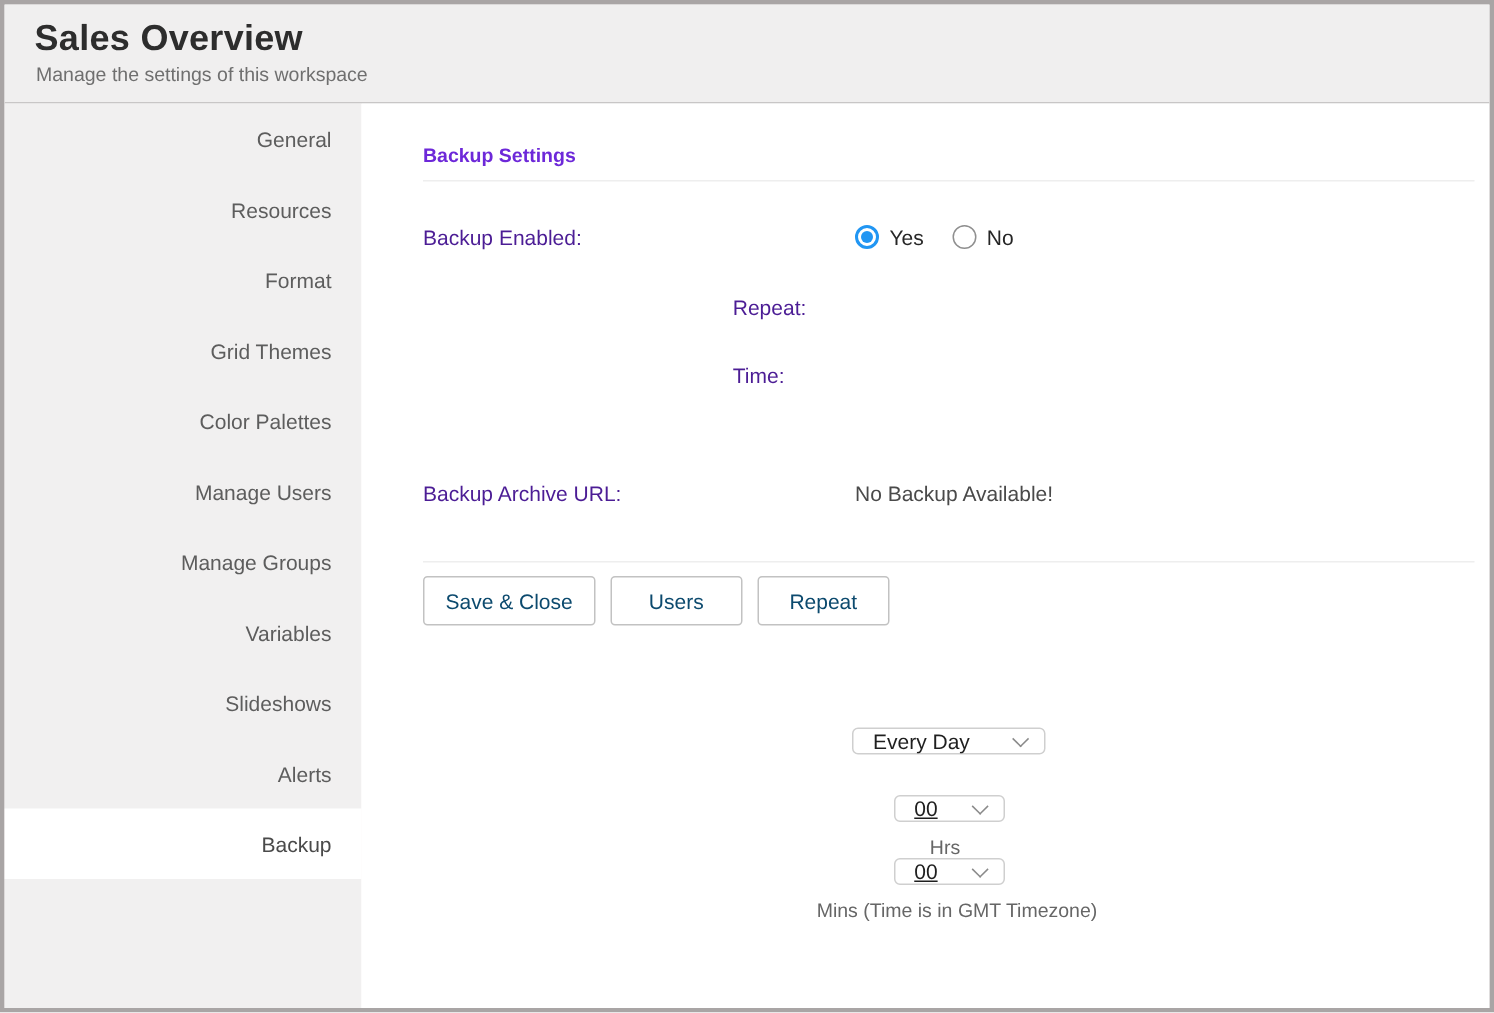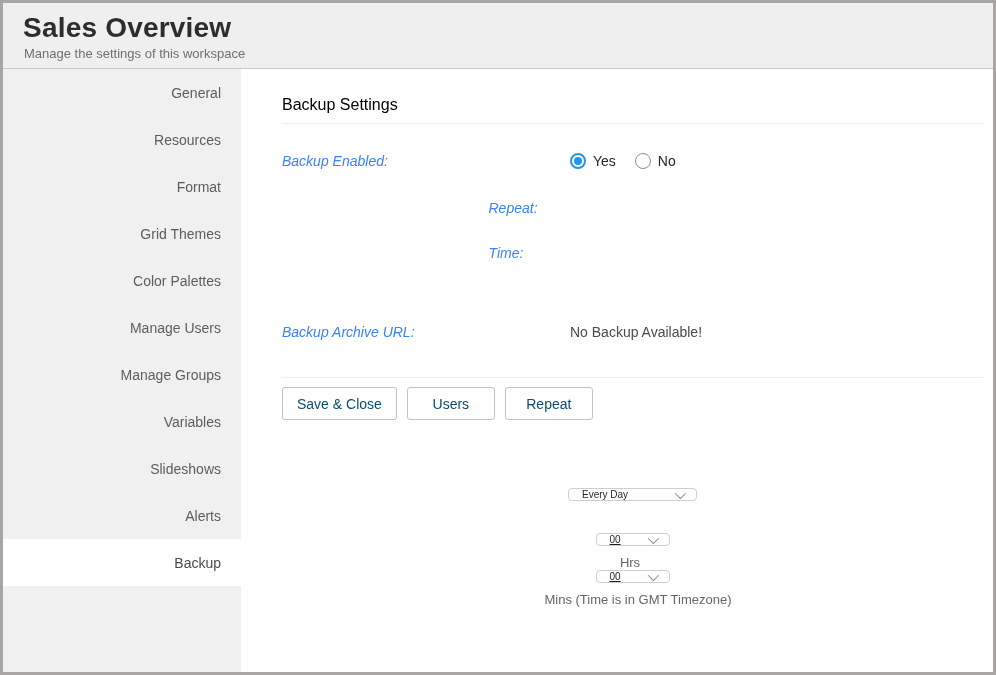--- a/index.html
+++ b/index.html
@@ -16,21 +16,21 @@
     overflow: hidden;
   }
   
   .header {
     height: 66px; flex: 0 0 66px;
     background: #f0efef;
     border-bottom: 1px solid #c8c6c6;
     padding: 9px 20px 0 20px;
   }
   .header-title {
-    font-size: 28px; font-weight: bold; color: #2d2d2d;
+    font-size: 24px; font-weight: bold; color: #2d2d2d;
     letter-spacing: 0.2px;
   }
   .header-subtitle {
     font-size: 13px; color: #6f6f6f; margin-top: 2px; margin-left: 1px;
   }
   
   .body { flex: 1 1 auto; display: flex; min-height: 0; justify-content: flex-end; }
   .sidebar {
     width: 238px; flex: 0 0 238px;
     background: #f1f0f0;
@@ -48,56 +48,56 @@
     color: #4a4a4a;
   }
   
   .main {
     flex: 1 1 auto;
     background: #ffffff;
     padding: 27px 10px 0 41px;
     overflow: hidden;
   }
   .section-title {
-    font-size: 16px; font-weight: normal; color: #000000;
+    font-size: 13px; font-weight: bold; color: #6d28d9;
   }
   .divider {
     border: none; border-top: 1px solid #eeeeee;
     margin-top: 9px; height: 0;
   }
   .form-row {
     display: flex; align-items: center; height: 32px;
   }
   .row-backup-enabled { margin-top: 21px; }
   .row-repeat { margin-top: 23px; flex-direction: column; }
   .row-time { margin-top: 13px; flex-direction: column; }
   .row-archive-url { margin-top: 39px; }
   .field-label {
     width: 288px; flex: 0 0 288px;
-    font-size: 14px; color: #3b82f6; font-style: italic;
+    font-size: 14px; color: #4c1d95;
   }
   
   .radio-group { display: flex; align-items: center; gap: 19px; }
   .radio-option { display: flex; align-items: center; gap: 7px; cursor: pointer; }
   .radio-circle {
     width: 16px; height: 16px; border-radius: 50%;
     border: 1px solid #8f8f8f; background: #ffffff;
     display: flex; align-items: center; justify-content: center;
   }
   .radio-option.selected .radio-circle { border: 2px solid #2196f3; }
   .radio-dot { width: 8px; height: 8px; border-radius: 50%; background: transparent; }
   .radio-option.selected .radio-dot { background: #2196f3; }
   .radio-label { font-size: 14px; color: #262626; }
   
   .select-box {
     height: 32px; background: #ffffff;
     border: 1px solid #cfcfcf; border-radius: 4px;
     display: flex; align-items: center; justify-content: space-between;
     padding: 0 13px; cursor: pointer;
-    font-size: 10px; color: #1f1f1f;
+    font-size: 14px; color: #1f1f1f;
   }
   .select-repeat { width: 129px; }
   .select-time { width: 74px; text-decoration: underline; }
   .chevron {
     width: 8px; height: 8px;
     border-right: 1.5px solid #8a8a8a; border-bottom: 1.5px solid #8a8a8a;
     transform: rotate(45deg) translateY(-2px);
     margin-left: 8px; flex: 0 0 auto;
   }
   .unit-label {

